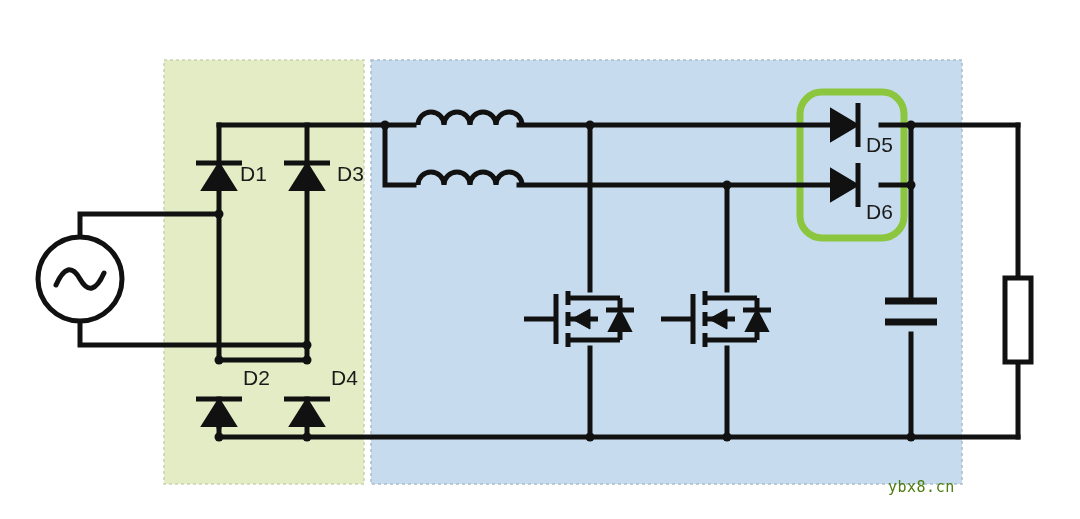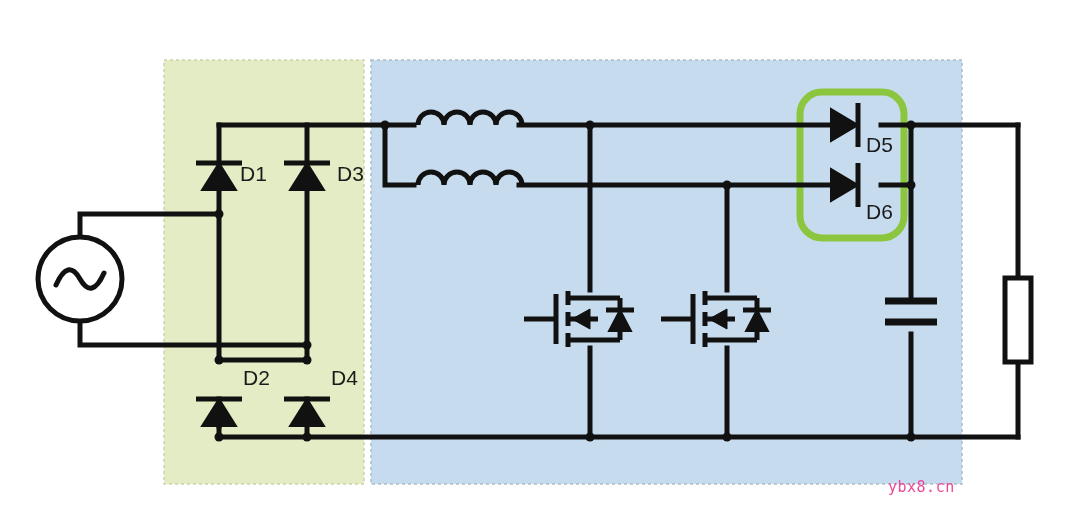--- a/index.html
+++ b/index.html
@@ -24,21 +24,21 @@
     width: 1080px;
     height: 519px;
   }
   #watermark {
     position: absolute;
     left: 888px;
     top: 478px;
     font-family: "DejaVu Sans Mono", monospace;
     font-size: 15px;
     letter-spacing: 0.5px;
-    color: #ec4899;
+    color: #4d7c0f;
     white-space: nowrap;
   }
 </style>
 </head>
 <body>
 
 <div id="canvas">
 
   <svg id="schematic" viewBox="0 0 1080 519" xmlns="http://www.w3.org/2000/svg">
 

